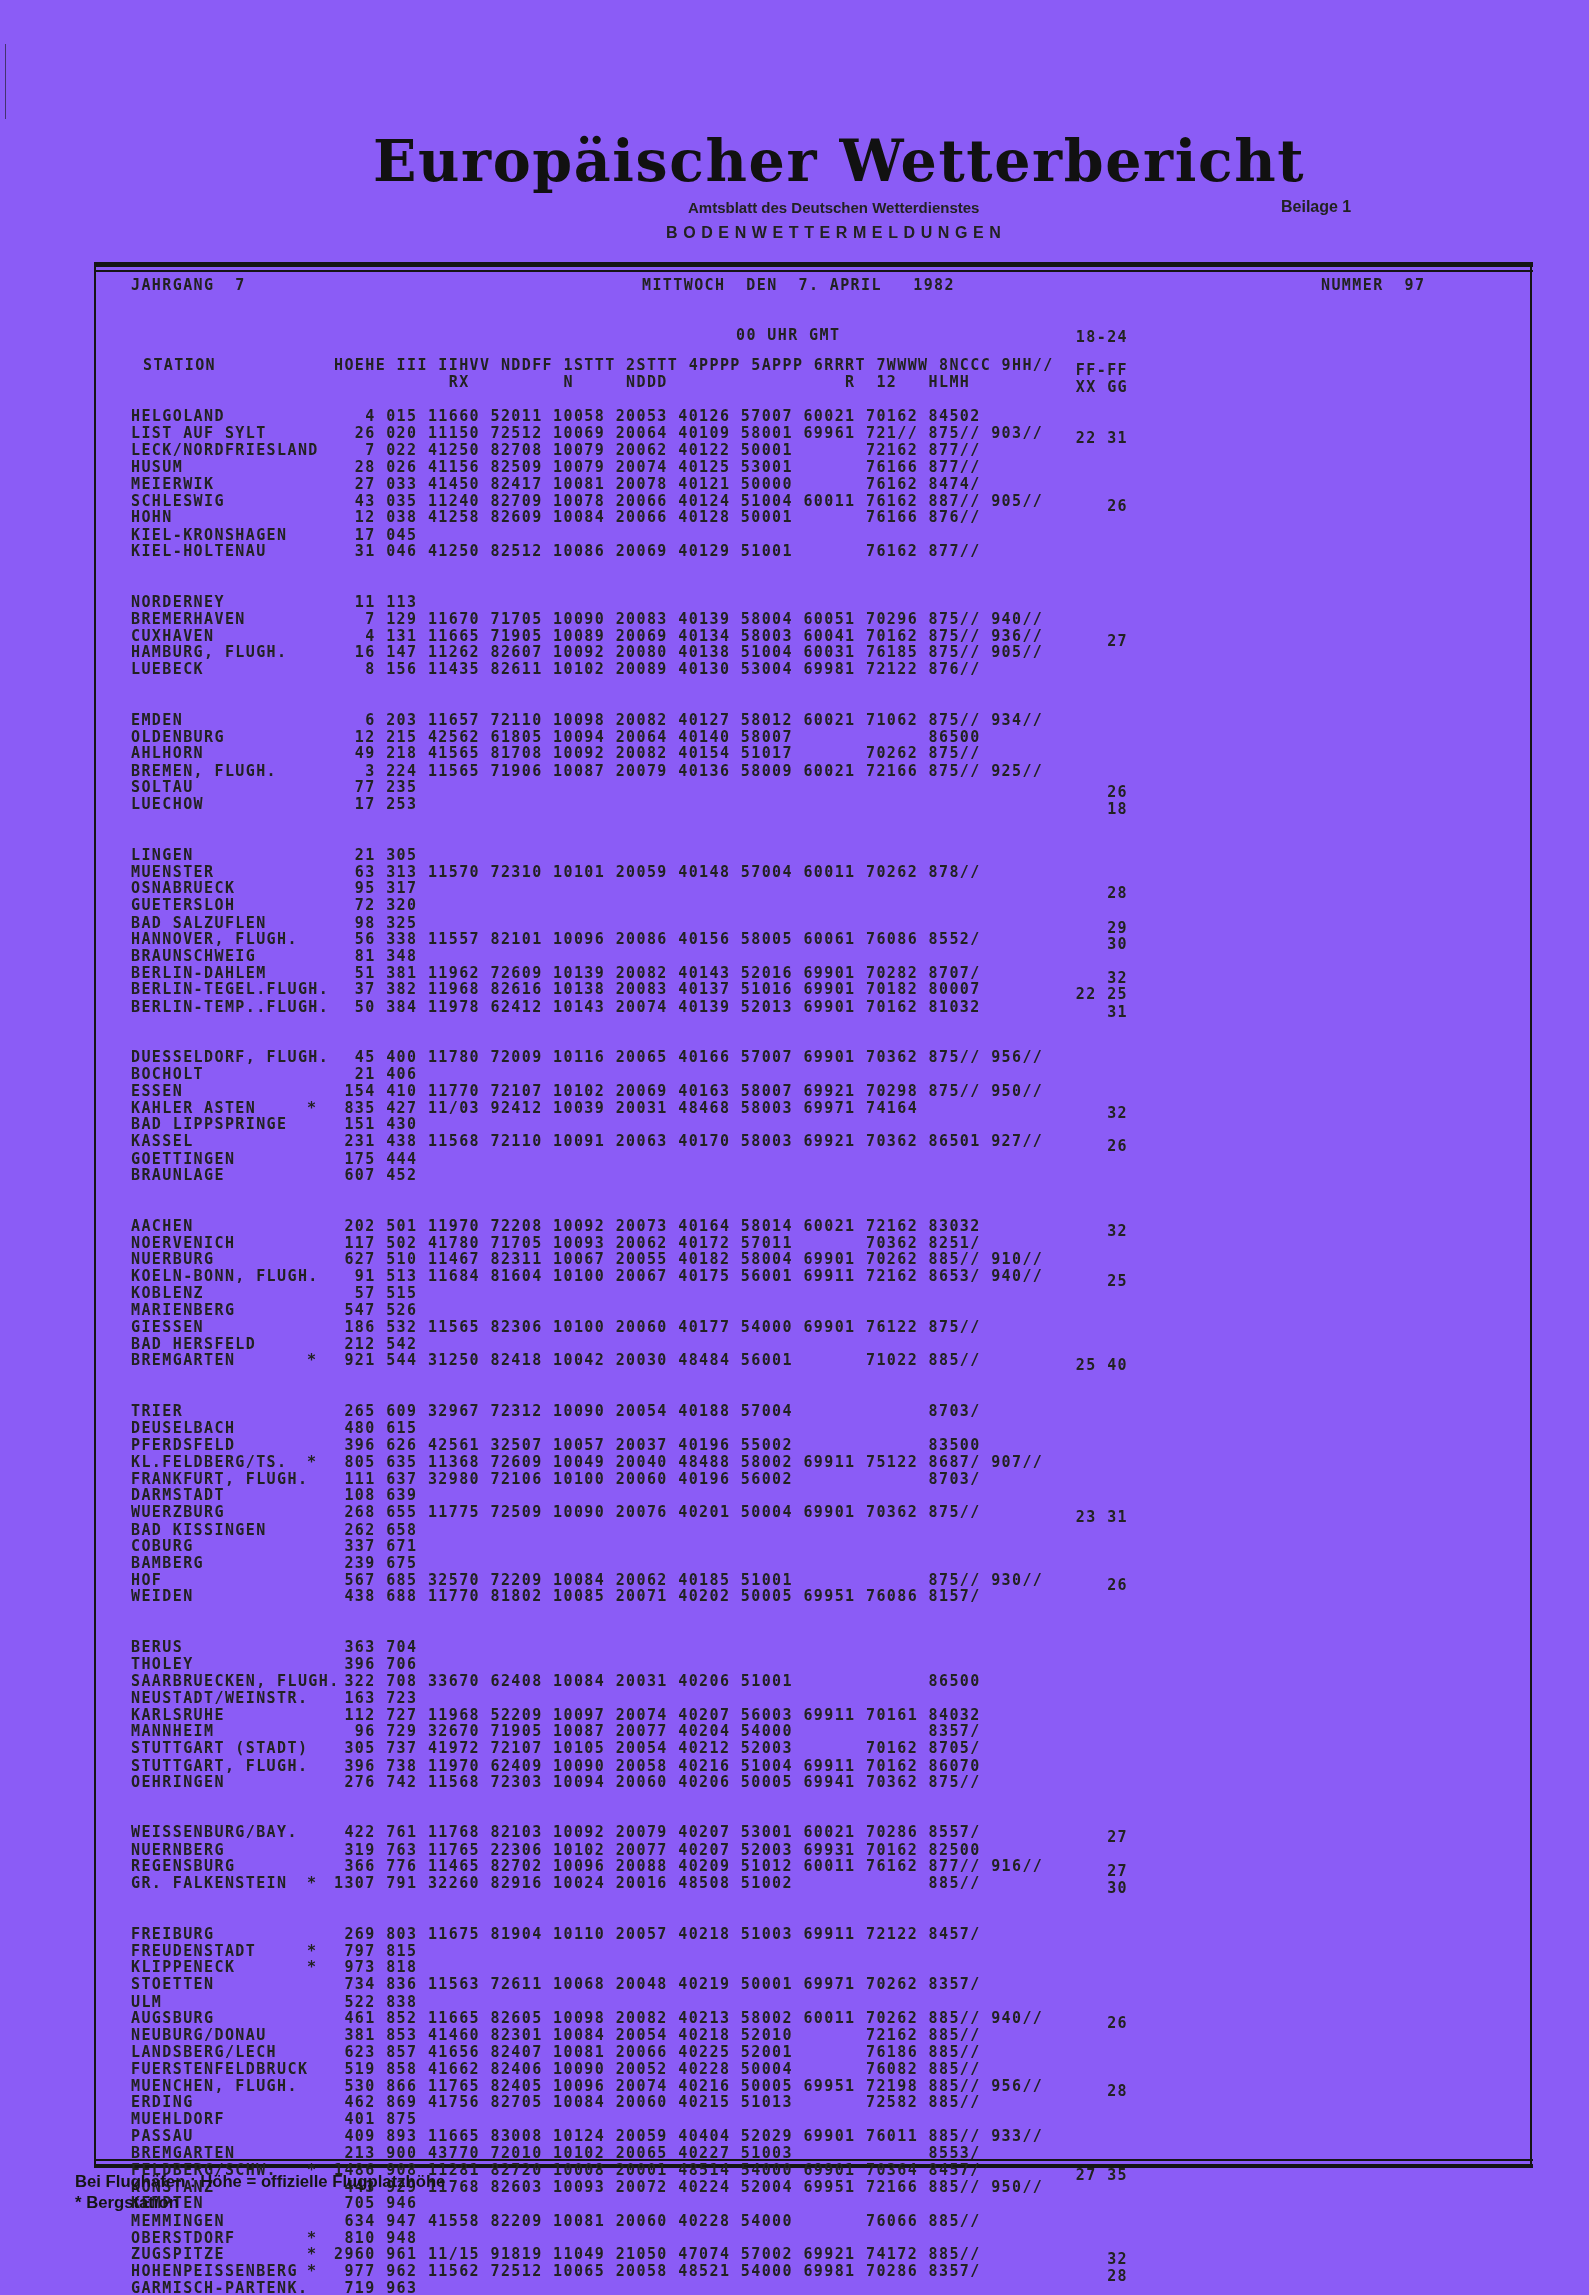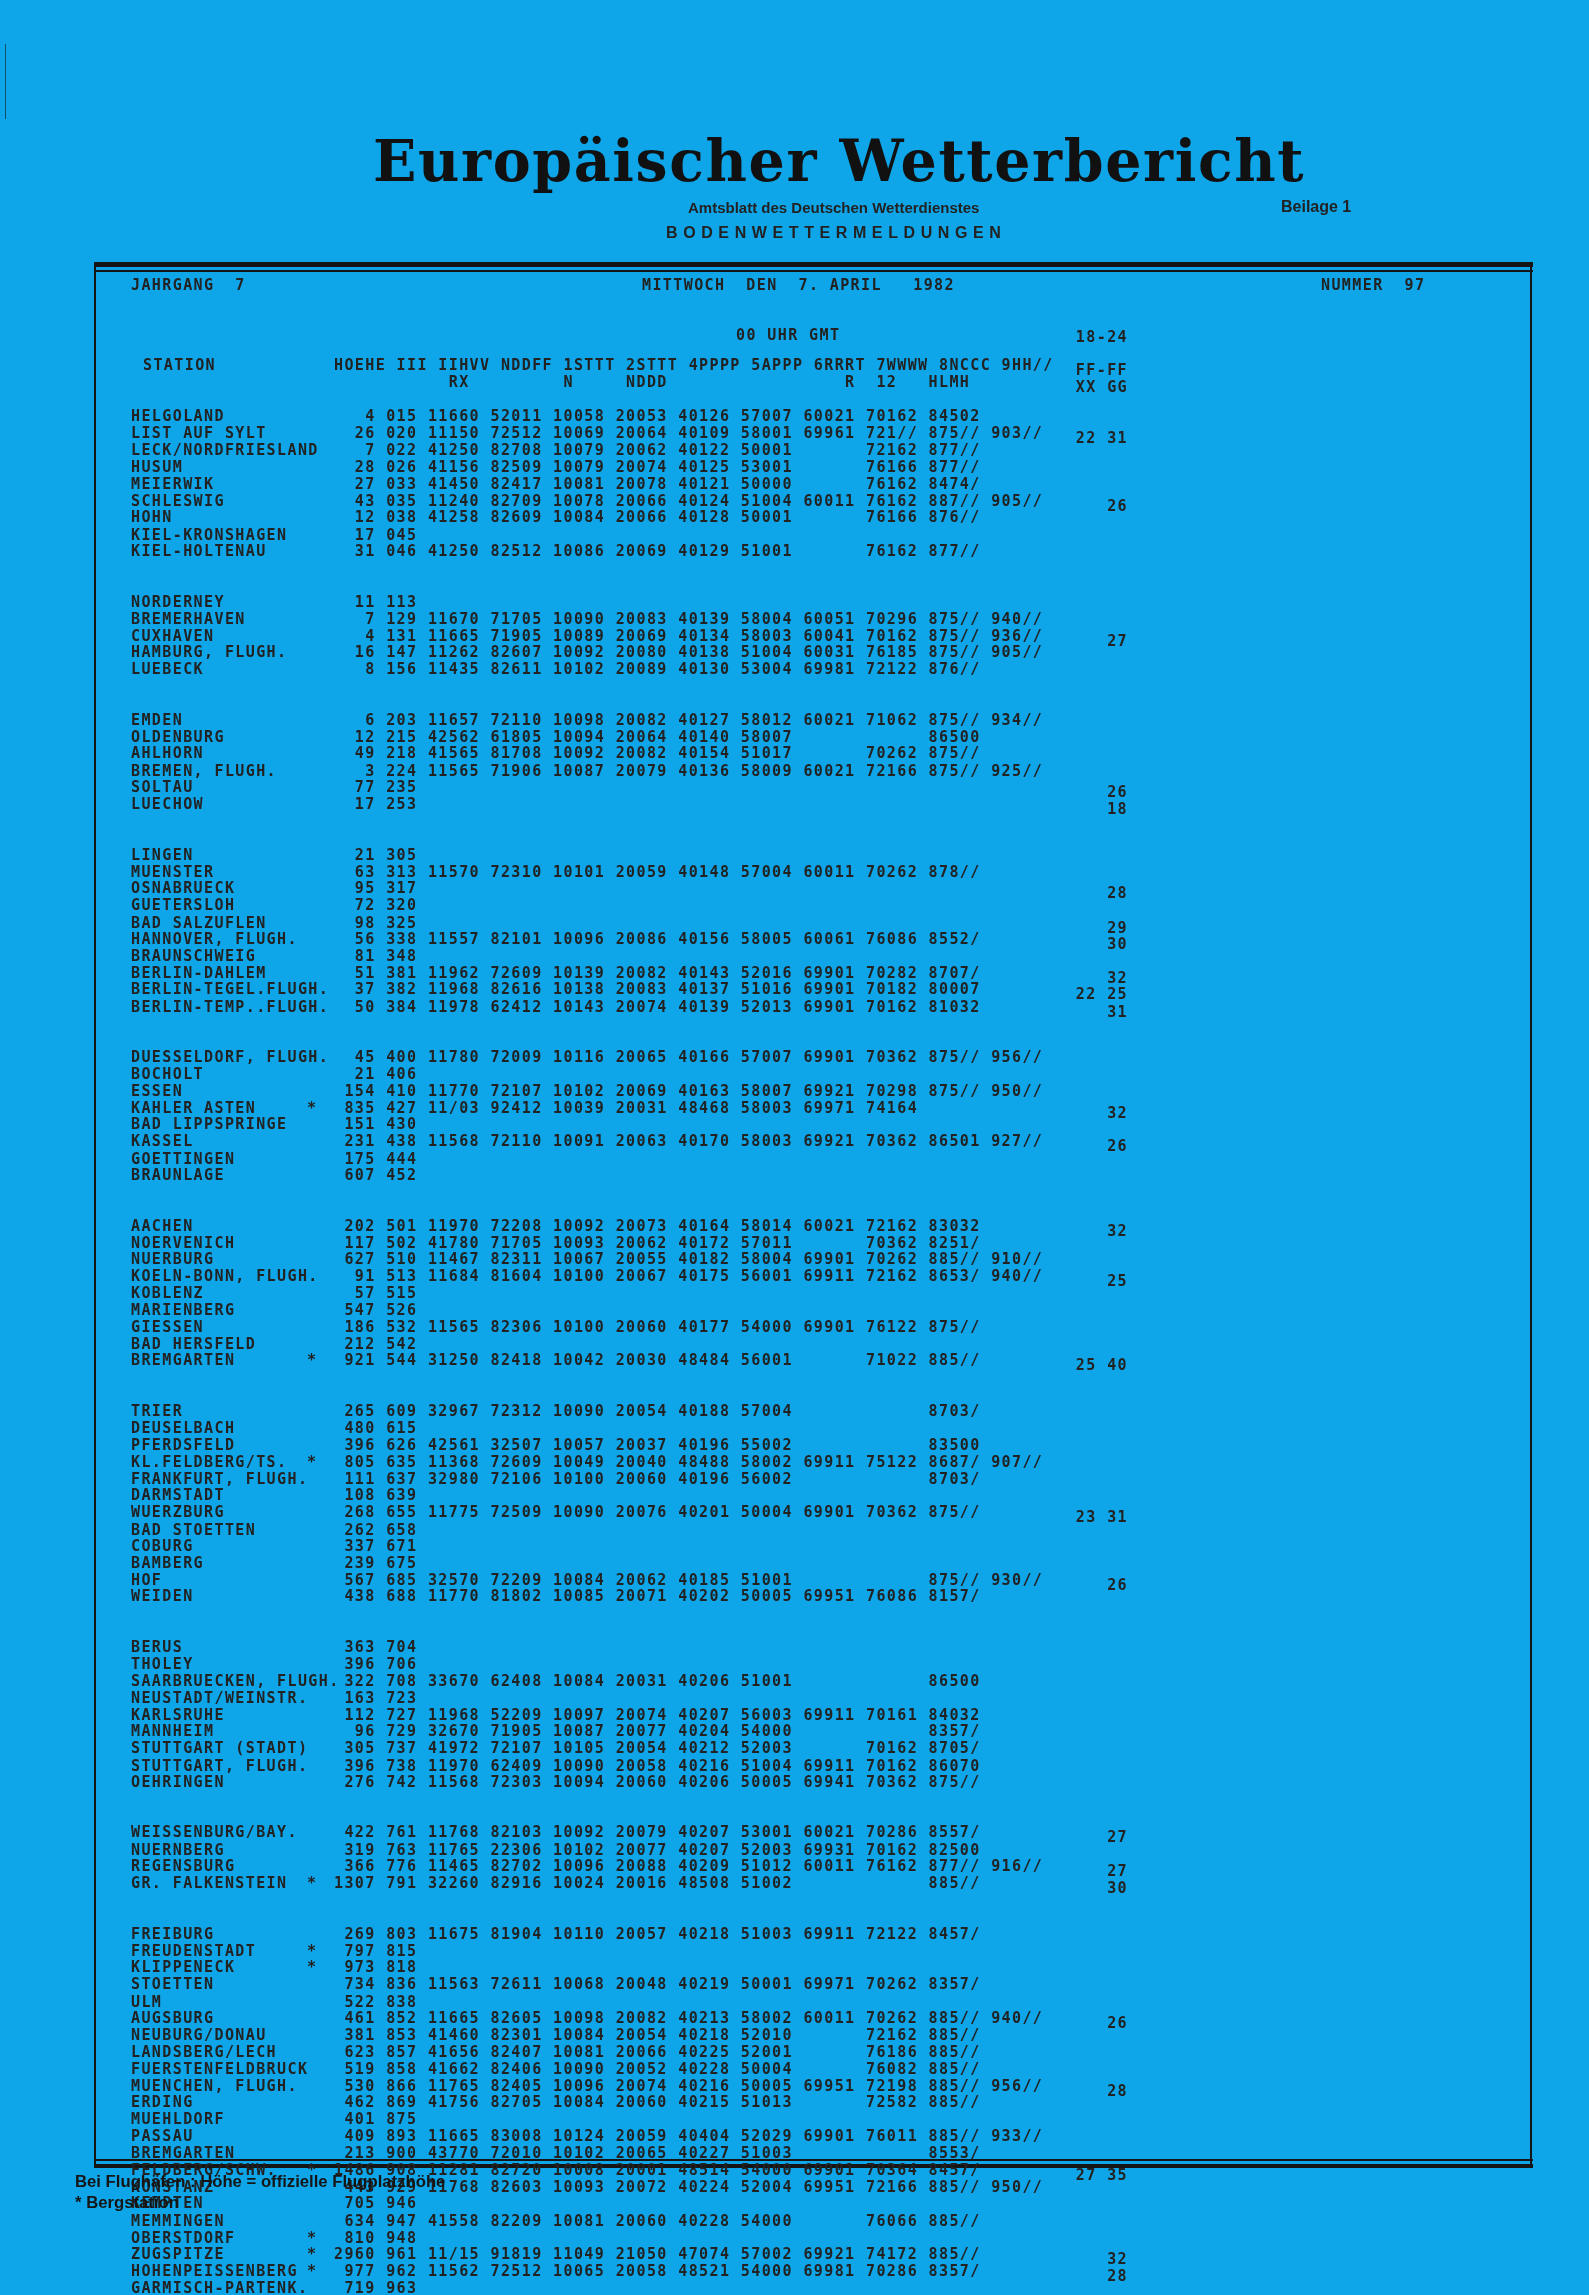--- a/index.html
+++ b/index.html
@@ -1,16 +1,16 @@
 <!DOCTYPE html>
 <html style="font-size:12.7px"><head>
 <meta charset="utf-8">
 <style>
   html,body{margin:0;padding:0;background:#e8e6e1;}
-  #page{position:relative;width:1589px;height:2295px;background:#0ea5e9;overflow:hidden;
+  #page{position:relative;width:1589px;height:2295px;background:#8b5cf6;overflow:hidden;
         font-family:"Liberation Sans",sans-serif;color:#1d1d1d;}
   .abs{position:absolute;}
   .mono{font-family:"DejaVu Sans Mono",monospace;font-weight:700;font-size:15px;
         letter-spacing:1.4px;color:#222;white-space:pre;line-height:16.7px;}
   .title{font-family:"DejaVu Serif",serif;font-weight:700;font-size:57px;letter-spacing:1.6px;
          color:#111;white-space:nowrap;}
   .subtitle{font-weight:700;font-size:15px;color:#222;white-space:nowrap;}
   .annex{font-weight:700;font-size:16px;color:#222;}
   .section{font-weight:700;font-size:16px;letter-spacing:5.6px;color:#222;white-space:nowrap;}
   .rule{position:absolute;background:#151515;}
@@ -282,21 +282,21 @@
       <div class="row" style="top: 1487px;">
         <span class="mono c-name">DARMSTADT</span>
         <span class="mono c-data"> 108 639</span>
       </div>
       <div class="row" style="top: 1504px;">
         <span class="mono c-name">WUERZBURG</span>
         <span class="mono c-data"> 268 655 11775 72509 10090 20076 40201 50004 69901 70362 875//</span>
         <span class="mono c-right">23 31</span>
       </div>
       <div class="row" style="top: 1522px;">
-        <span class="mono c-name">BAD STOETTEN</span>
+        <span class="mono c-name">BAD KISSINGEN</span>
         <span class="mono c-data"> 262 658</span>
       </div>
       <div class="row" style="top: 1538px;">
         <span class="mono c-name">COBURG</span>
         <span class="mono c-data"> 337 671</span>
       </div>
       <div class="row" style="top: 1555px;">
         <span class="mono c-name">BAMBERG</span>
         <span class="mono c-data"> 239 675</span>
       </div>

